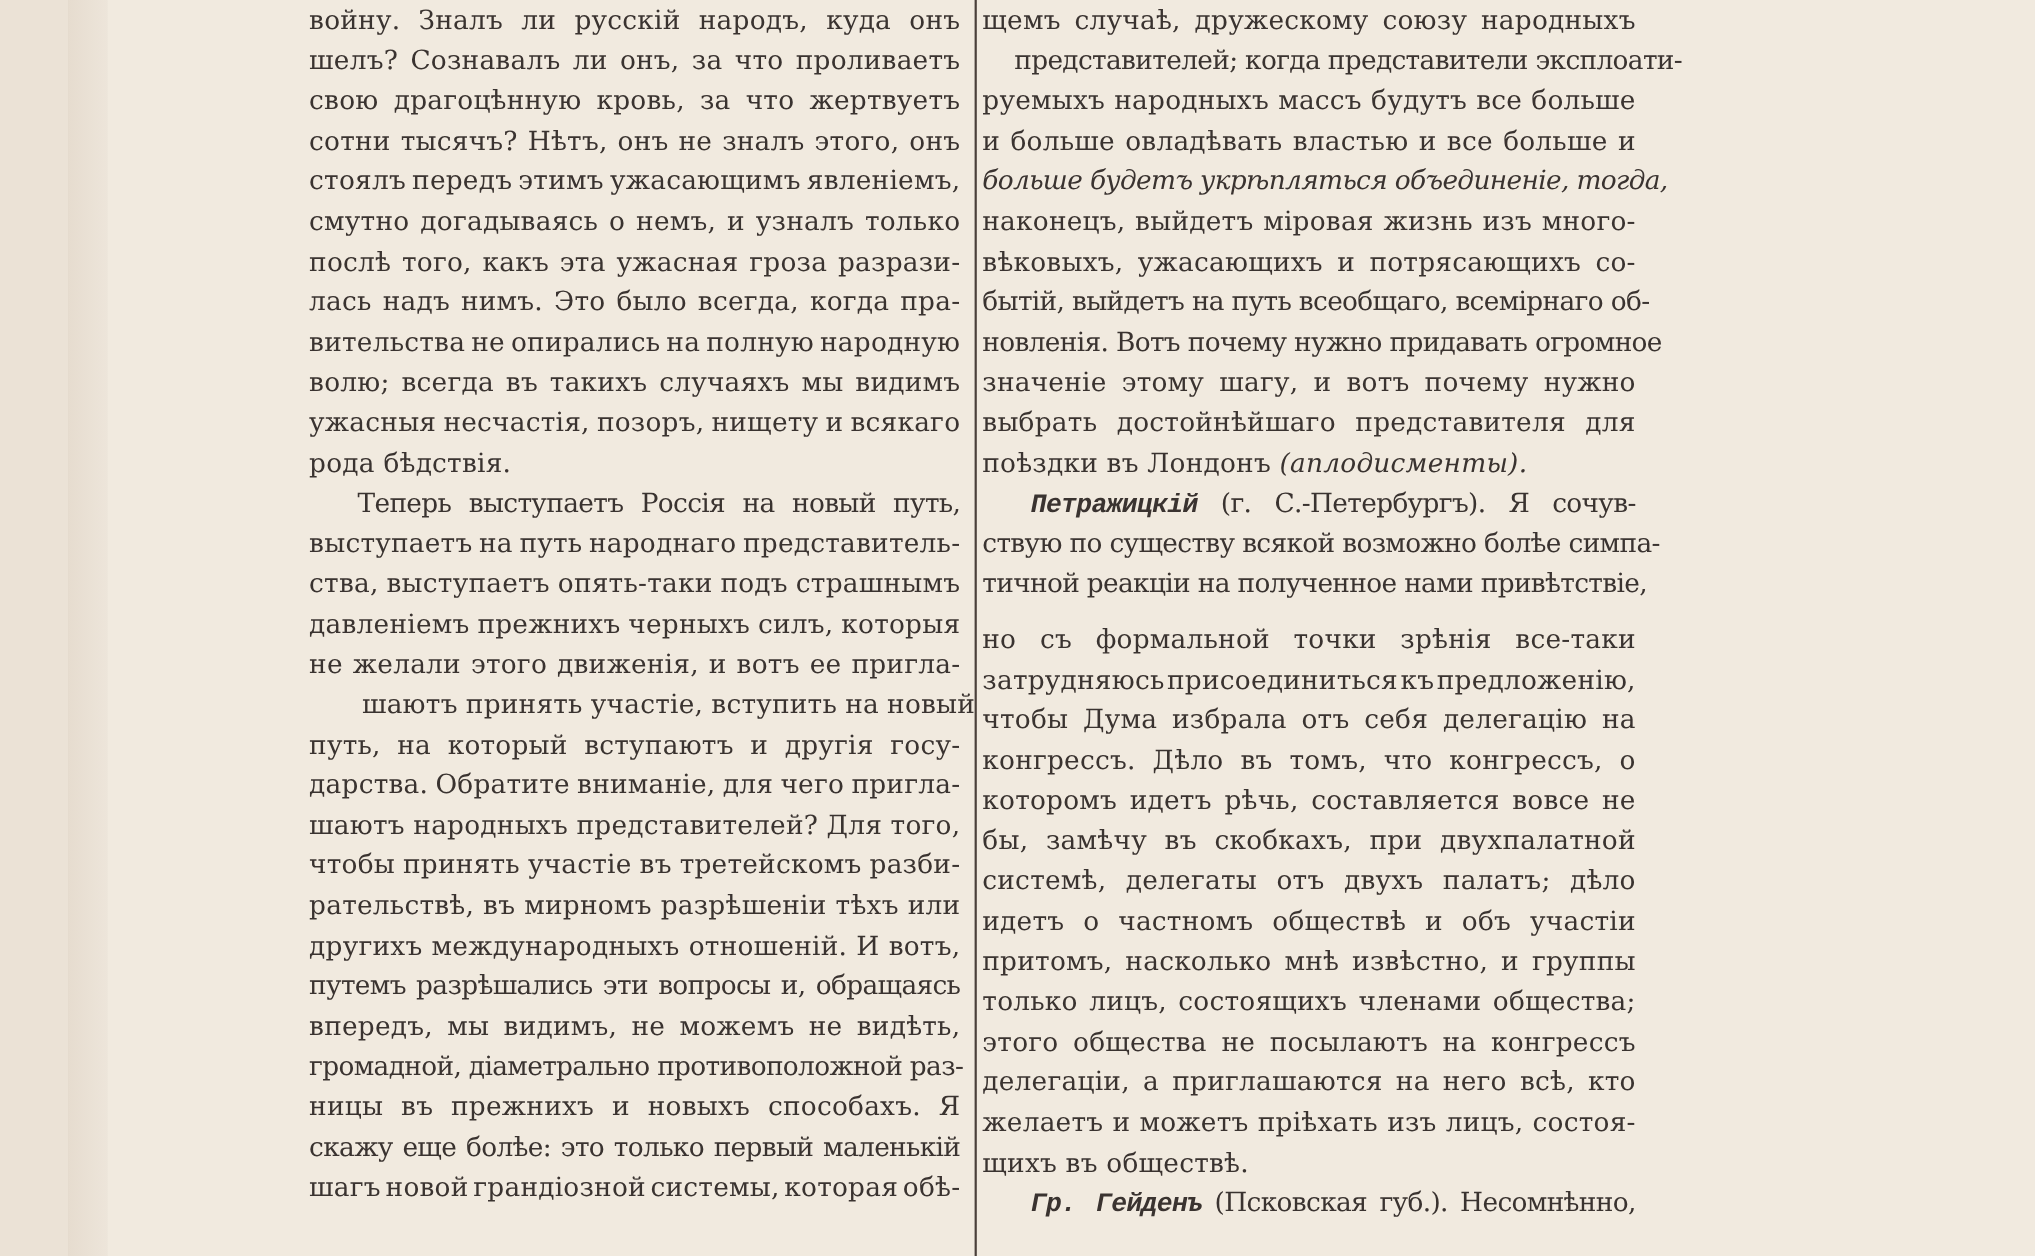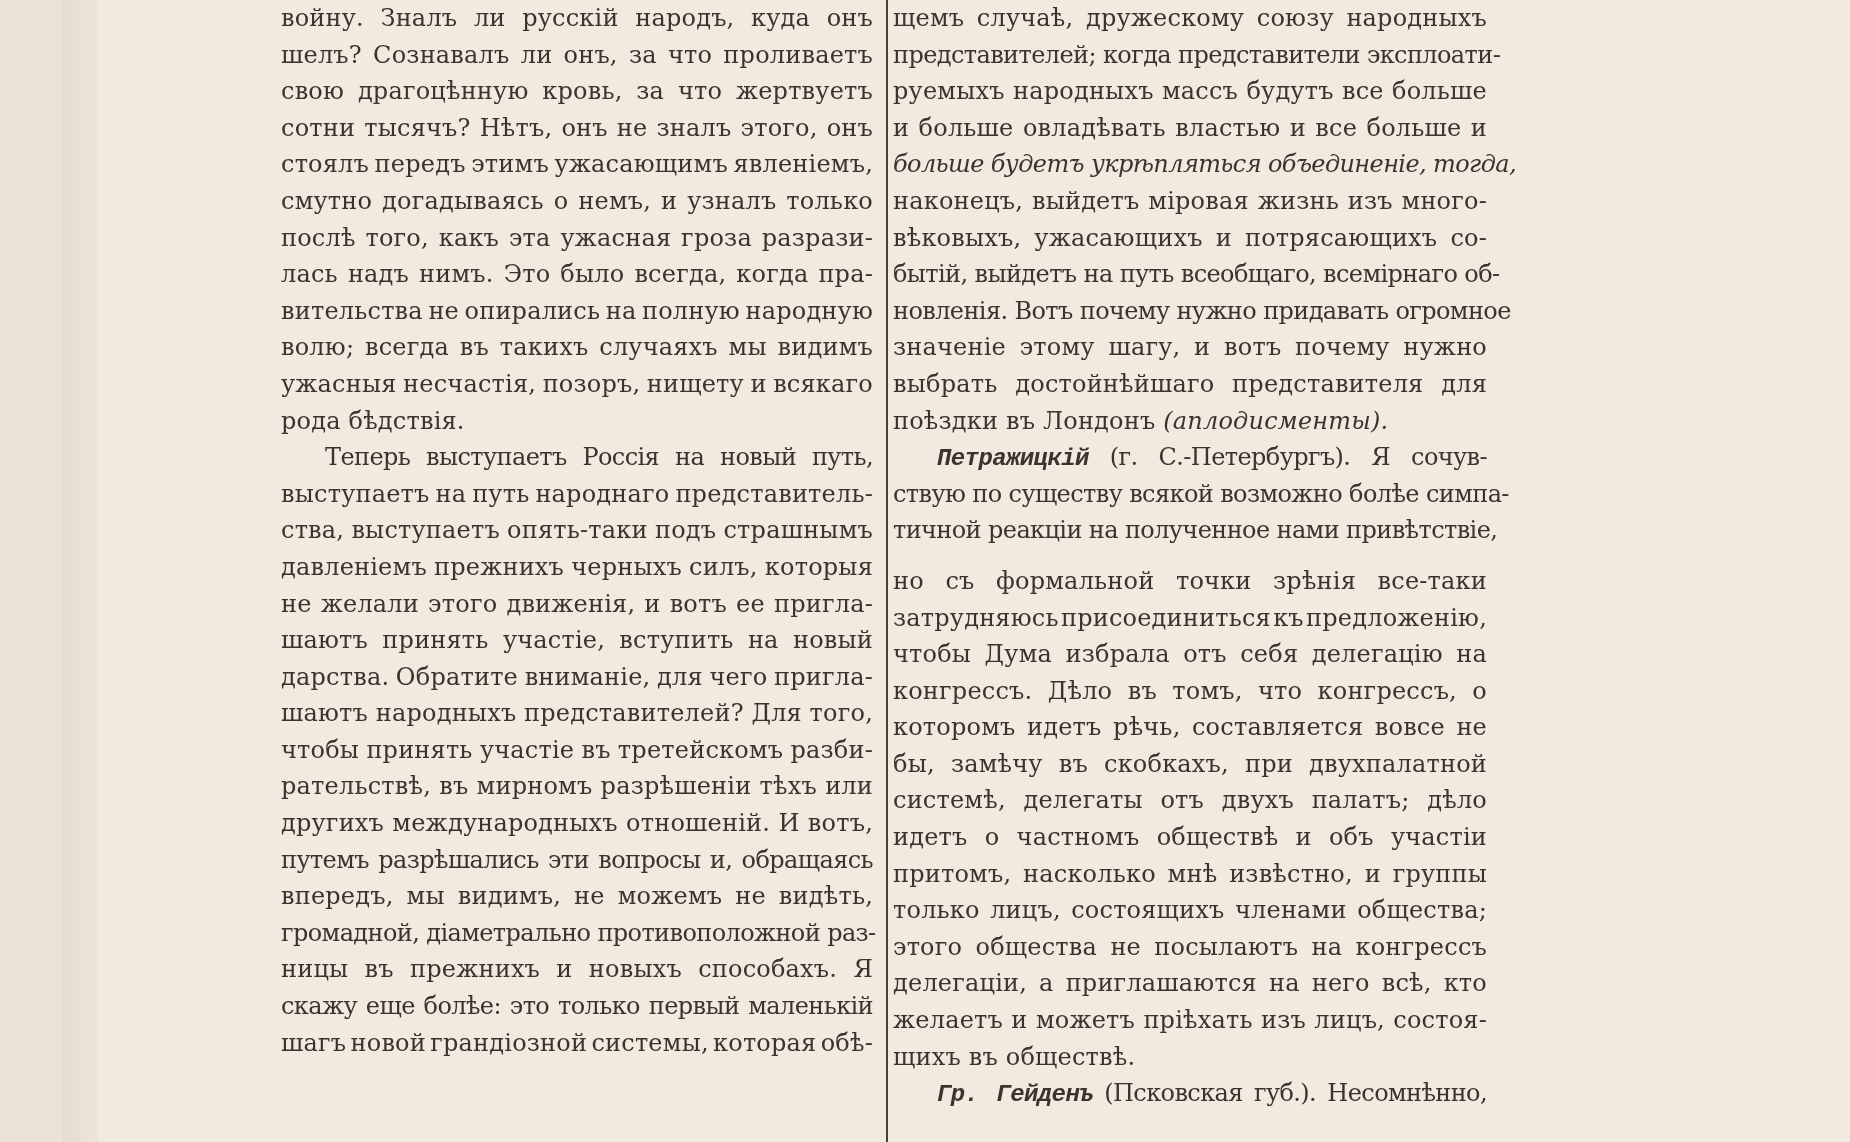--- a/index.html
+++ b/index.html
@@ -63,38 +63,39 @@
     <span class="line" style="word-spacing: -2.87946px;"><span>лась надъ нимъ. Это было всегда, когда пра-</span></span>
     <span class="line" style="word-spacing: -9.70937px;"><span>вительства не опирались на полную народную</span></span>
     <span class="line" style="word-spacing: -2.90625px;"><span>волю; всегда въ такихъ случаяхъ мы видимъ</span></span>
     <span class="line" style="word-spacing: -8.67188px;"><span>ужасныя несчастія, позоръ, нищету и всякаго</span></span>
     <span class="line last"><span>рода бѣдствія.</span></span>
     <span class="line indent" style="letter-spacing: -0.6px;"><span>Теперь выступаетъ Россія на новый путь,</span></span>
     <span class="line" style="word-spacing: -11.082px;"><span>выступаетъ на путь народнаго представитель-</span></span>
     <span class="line" style="word-spacing: -9.76953px;"><span>ства, выступаетъ опять-таки подъ страшнымъ</span></span>
     <span class="line" style="word-spacing: -9.84375px;"><span>давленіемъ прежнихъ черныхъ силъ, которыя</span></span>
     <span class="line" style="word-spacing: -3.84152px;"><span>не желали этого движенія, и вотъ ее пригла-</span></span>
-    <span class="line" style="word-spacing: -0.41875px;"><span>шаютъ принять участіе, вступить на новый</span></span>
+    <span class="line" style="word-spacing: -0.41875px; margin-left: 48px;"><span>шаютъ принять участіе, вступить на новый</span></span>
+    <span class="line" style="word-spacing: 0px;"><span>путь, на который вступаютъ и другія госу-</span></span>
     <span class="line" style="word-spacing: -8.55625px;"><span>дарства. Обратите вниманіе, для чего пригла-</span></span>
     <span class="line" style="word-spacing: -9.26172px;"><span>шаютъ народныхъ представителей? Для того,</span></span>
     <span class="line" style="word-spacing: -7.90313px;"><span>чтобы принять участіе въ третейскомъ разби-</span></span>
     <span class="line" style="word-spacing: -6.89375px;"><span>рательствѣ, въ мирномъ разрѣшеніи тѣхъ или</span></span>
     <span class="line" style="word-spacing: -8.60547px;"><span>другихъ международныхъ отношеній. И вотъ,</span></span>
     <span class="line" style="letter-spacing: -0.6px;"><span>путемъ разрѣшались эти вопросы и, обращаясь</span></span>
     <span class="line" style="word-spacing: -0.559896px;"><span>впередъ, мы видимъ, не можемъ не видѣть,</span></span>
     <span class="line" style="letter-spacing: -0.6px;"><span>громадной, діаметрально противоположной раз-</span></span>
     <span class="line" style="word-spacing: 0px;"><span>ницы въ прежнихъ и новыхъ способахъ. Я</span></span>
     <span class="line" style="letter-spacing: -0.6px;"><span>скажу еще болѣе: это только первый маленькій</span></span>
     <span class="line" style="word-spacing: -11.0563px;"><span>шагъ новой грандіозной системы, которая обѣ-</span></span>
   </div>
 <div class="divider"></div>
 <div class="column col-right" id="col-right">
     <span class="line" style="visibility: hidden; height: 0px; margin-top: -6px;"><span>...</span></span>
     <span class="line" style="word-spacing: -4.07812px;"><span>щемъ случаѣ, дружескому союзу народныхъ</span></span>
-    <span class="line" style="letter-spacing: -0.6px;"><span>представителей; когда представители эксплоати-</span></span>
+    <span class="line" style="letter-spacing: -0.6px; margin-left: 29px;"><span>представителей; когда представители эксплоати-</span></span>
     <span class="line" style="word-spacing: -6.77813px;"><span>руемыхъ народныхъ массъ будутъ все больше</span></span>
     <span class="line" style="word-spacing: -3.57143px;"><span>и больше овладѣвать властью и все больше и</span></span>
     <span class="line" style="letter-spacing: -0.6px; font-style: italic;"><span>больше будетъ укрѣпляться объединеніе, тогда,</span></span>
     <span class="line" style="word-spacing: -6.24062px;"><span>наконецъ, выйдетъ міровая жизнь изъ много-</span></span>
     <span class="line" style="word-spacing: -3.59375px;"><span>вѣковыхъ, ужасающихъ и потрясающихъ со-</span></span>
     <span class="line" style="letter-spacing: -0.6px;"><span>бытій, выйдетъ на путь всеобщаго, всеміpнаго об-</span></span>
     <span class="line" style="letter-spacing: -0.6px;"><span>новленія. Вотъ почему нужно придавать огромное</span></span>
     <span class="line" style="word-spacing: 0px;"><span>значеніе этому шагу, и вотъ почему нужно</span></span>
     <span class="line" style="word-spacing: -1.65104px;"><span>выбрать достойнѣйшаго представителя для</span></span>
     <span class="line last"><span>поѣздки въ Лондонъ</span> <span class="italic">(аплодисменты).</span></span>

